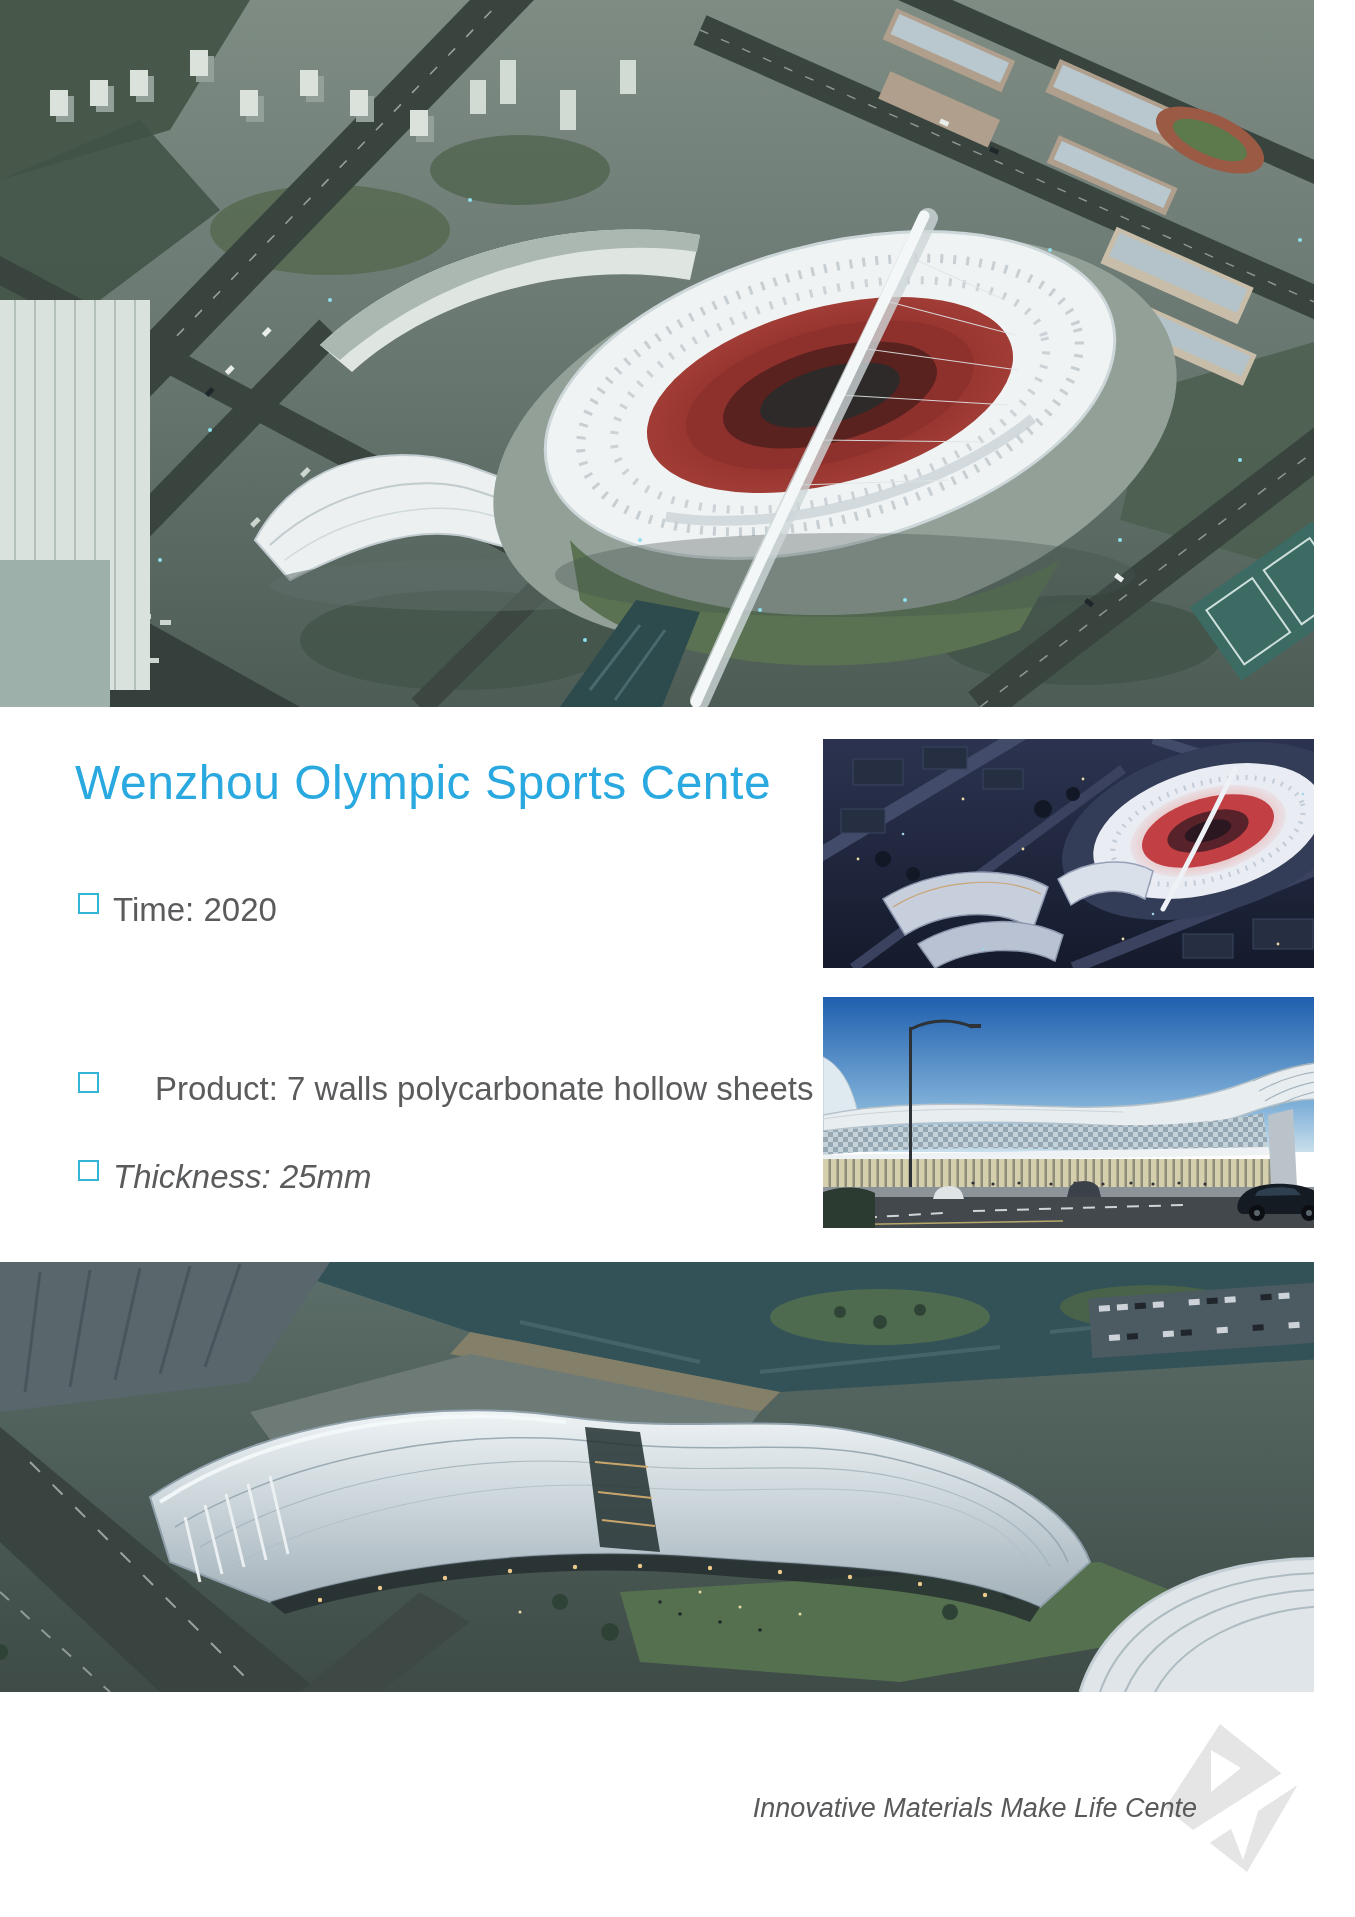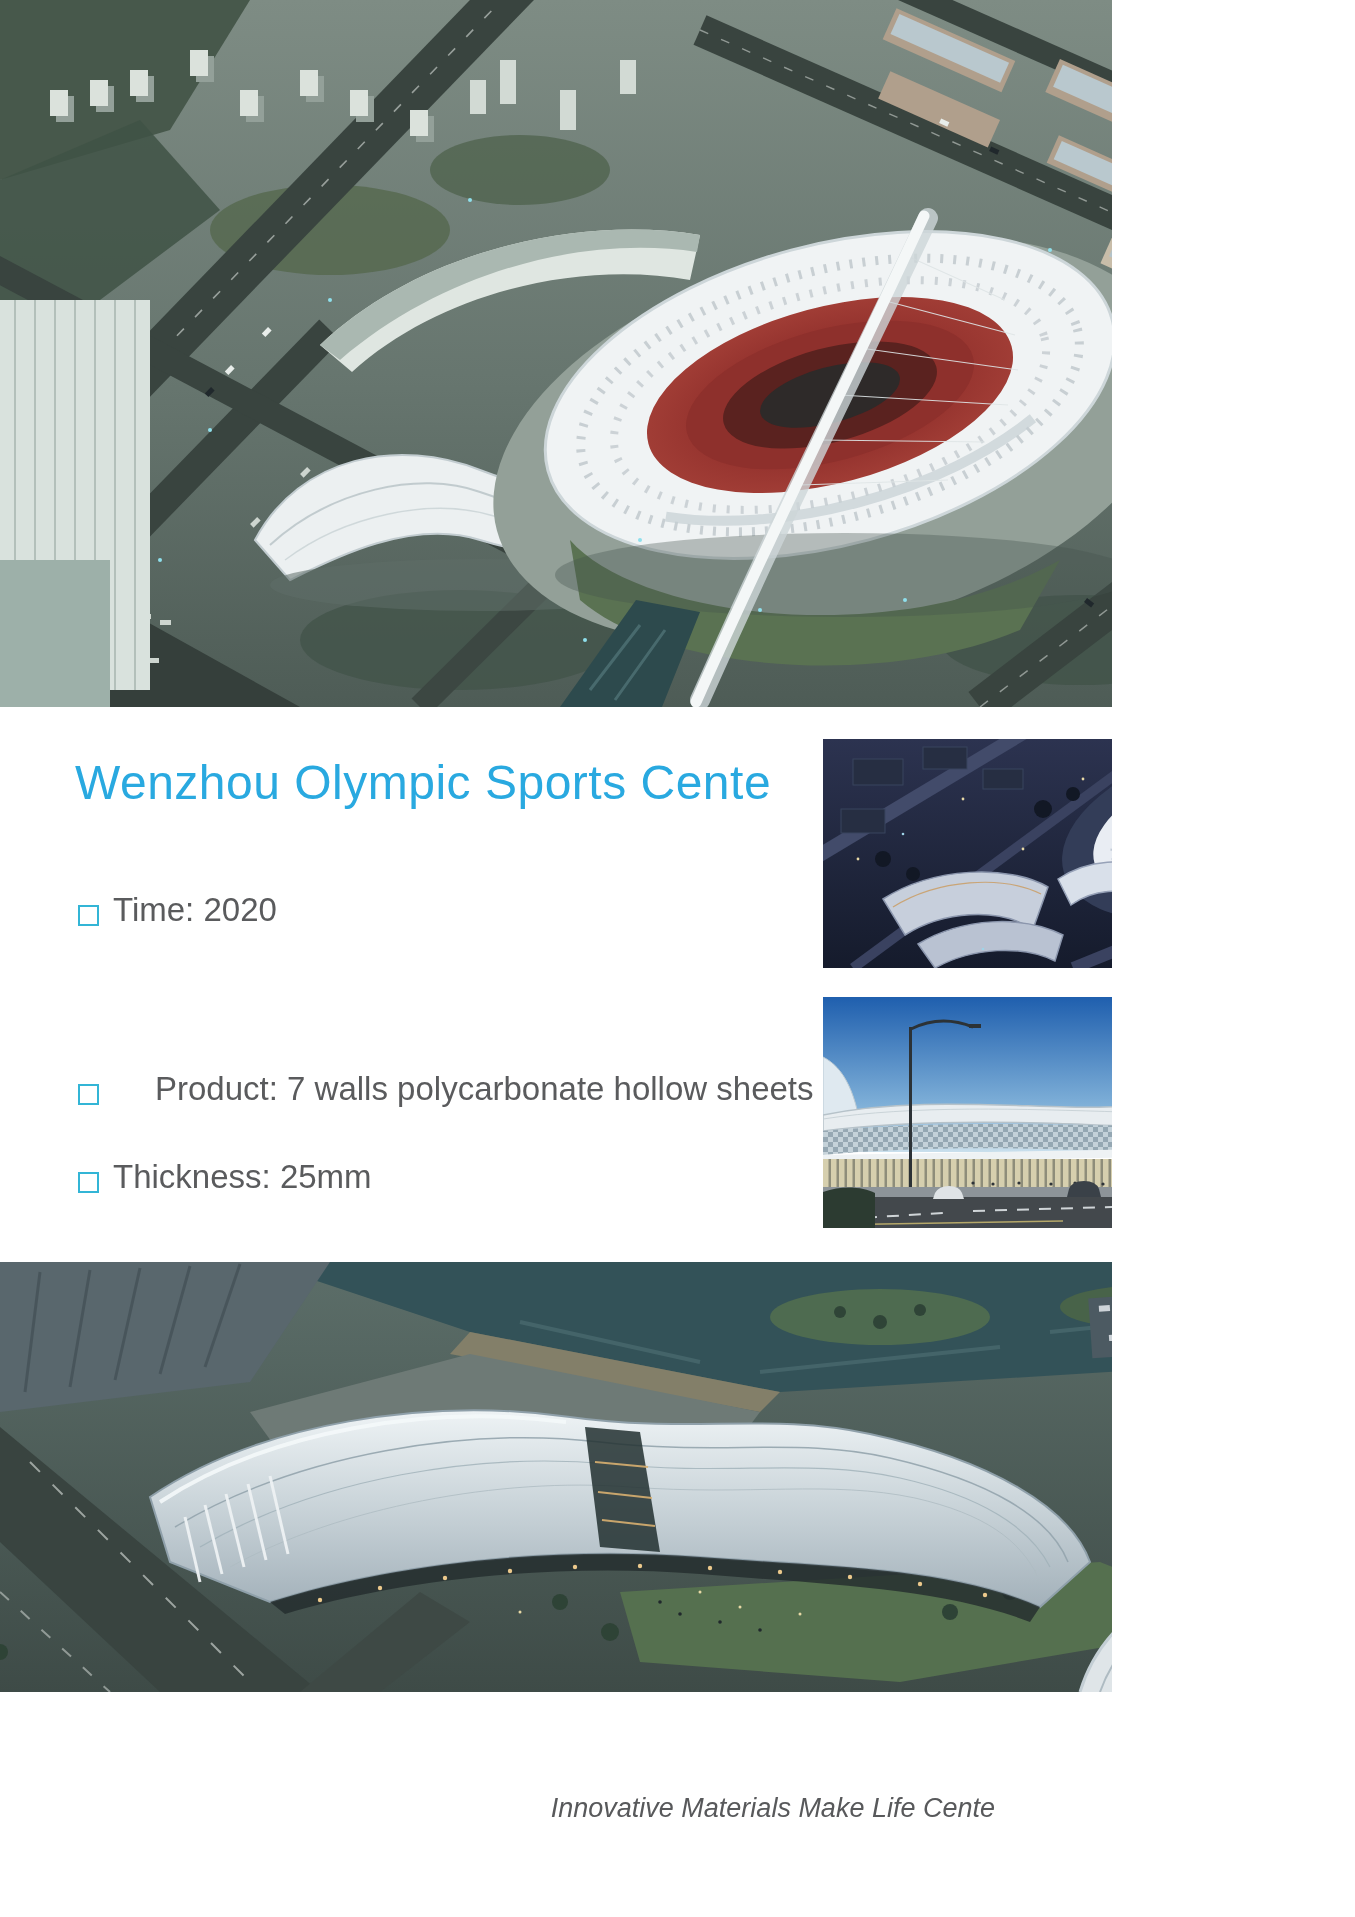--- a/index.html
+++ b/index.html
@@ -1,30 +1,30 @@
 <!DOCTYPE html>
 <html><head>
 <meta charset="utf-8">
 <style>
   html,body{margin:0;padding:0;background:#ffffff;}
-  #page{position:relative;width:1112px;height:1917px;background:#fff;overflow:hidden;
+  #page{position:relative;width:1314px;height:1917px;background:#fff;overflow:hidden;
         font-family:"Liberation Sans", sans-serif;}
   .img-box{position:absolute;overflow:hidden;}
   .img-box svg{display:block;width:100%;height:100%;}
   #hero{left:0;top:0;width:1355px;height:707px;}
   #thumb1{left:823px;top:739px;width:519px;height:229px;}
   #thumb2{left:823px;top:997px;width:519px;height:231px;}
   #bottomimg{left:0;top:1262px;width:1355px;height:430px;}
   #title{position:absolute;left:75px;top:757px;font-size:48px;line-height:1.1;
          color:var(--accent,#29A9E0);letter-spacing:0.5px;white-space:nowrap;}
-  .spec-row{position:absolute;left:78px;display:flex;align-items:flex-end;height:33px;}
+  .spec-row{position:absolute;left:78px;display:flex;align-items:flex-start;height:33px;}
   .spec-box{width:21px;height:21px;border:2.5px solid var(--bullet,#33B5D6);
             margin-right:14px;flex:0 0 auto;box-sizing:border-box;}
   .spec-label{font-size:33px;color:var(--text,#5A5B5D);white-space:nowrap;line-height:1;}
-  #spec-0{top:893px;} #spec-1{top:977px;} #spec-2{top:1072px;gap:42px;} #spec-3{top:1160px;}
+  #spec-0{top:893px;} #spec-1{top:977px;} #spec-2{top:1072px;gap:42px;} #spec-3{top:1160px;font-style:italic;}
   #slogan{position:absolute;right:117px;top:1793px;font-size:27px;font-style:italic;
           color:var(--slogan,#58595B);white-space:nowrap;z-index:3;}
   #logo{position:absolute;left:1163px;top:1722px;width:136px;height:152px;z-index:2;}
 </style>
 </head>
 <body>
 
 <div id="page" style="--accent: #29A9E0; --bullet: #33B5D6; --text: #5A5B5D; --slogan: #58595B;">
 
   <div id="hero" class="img-box">

